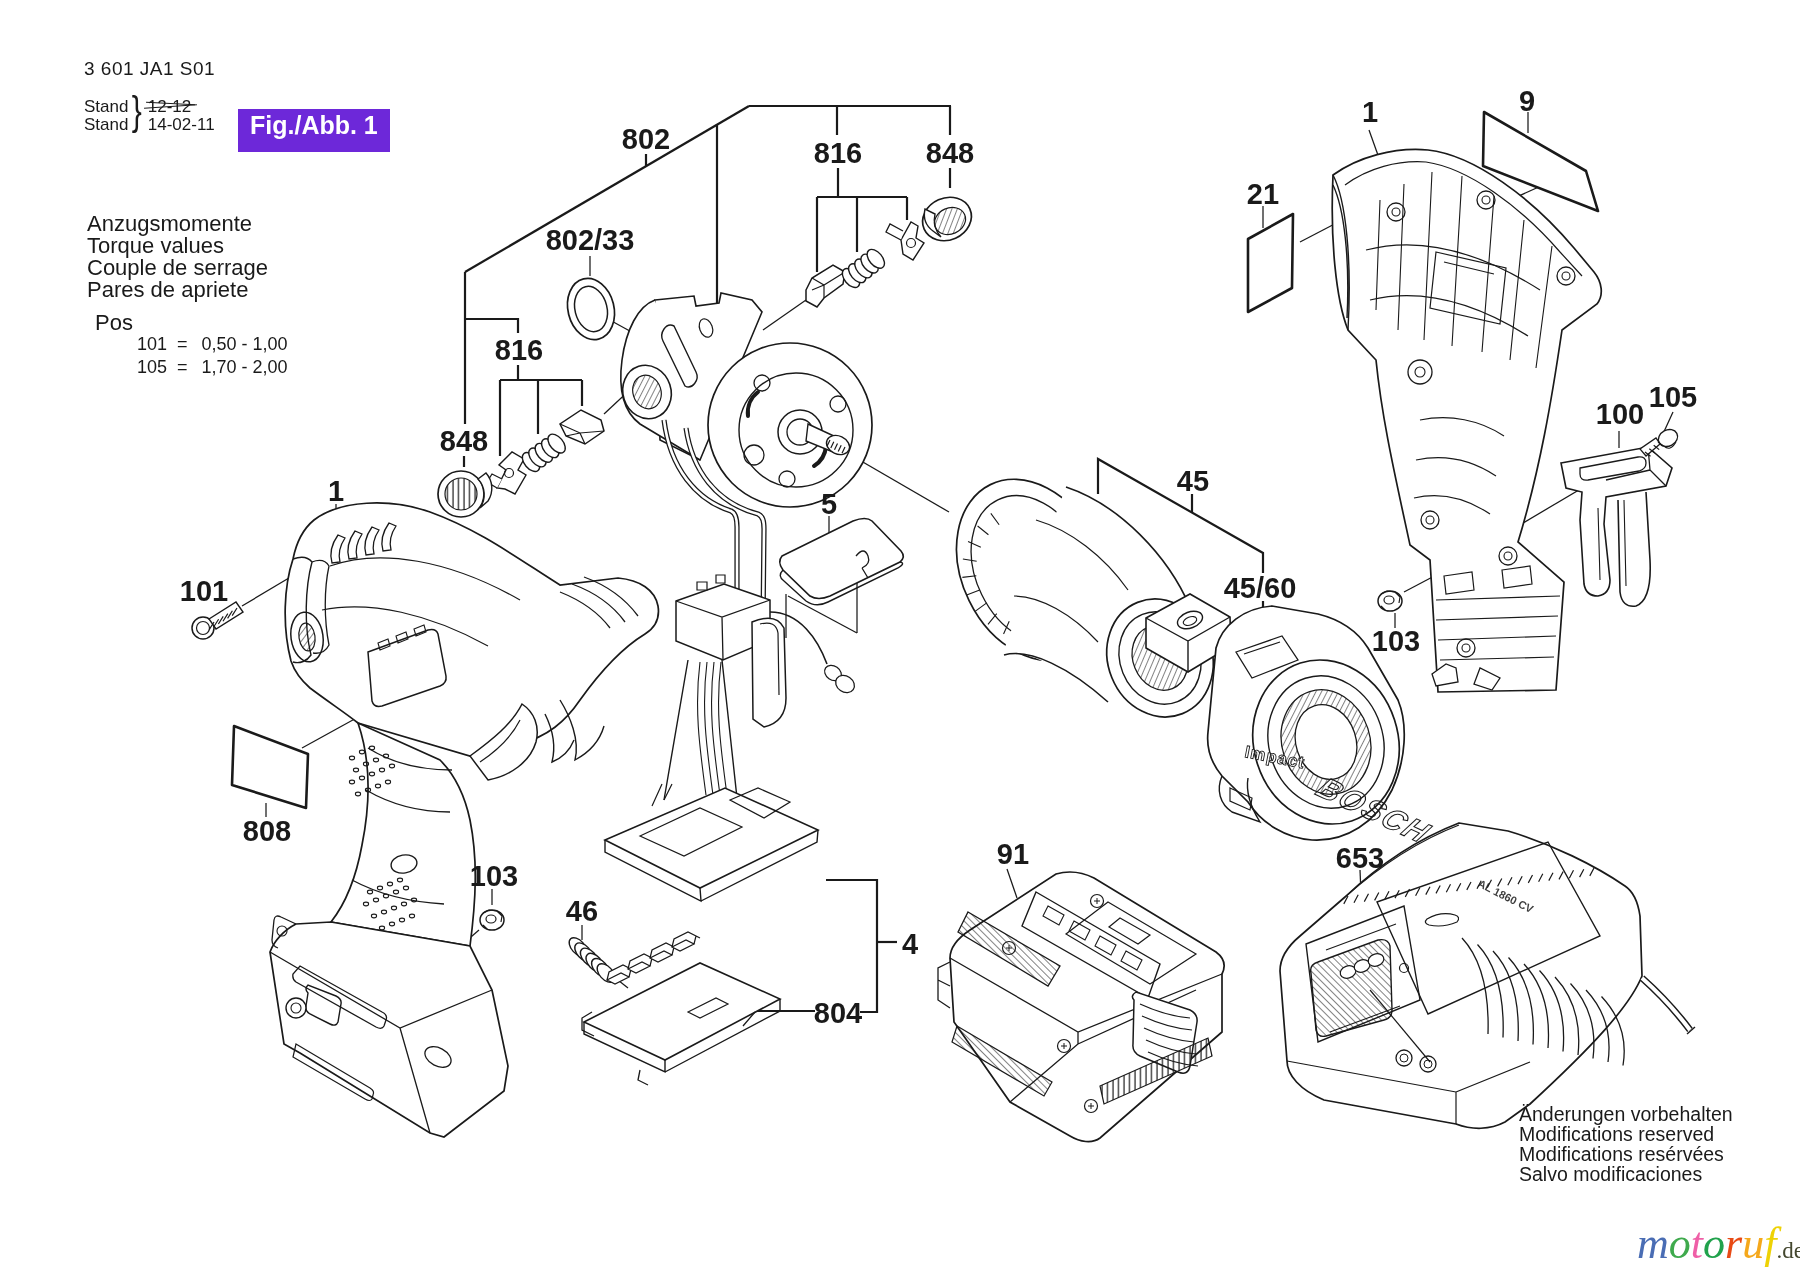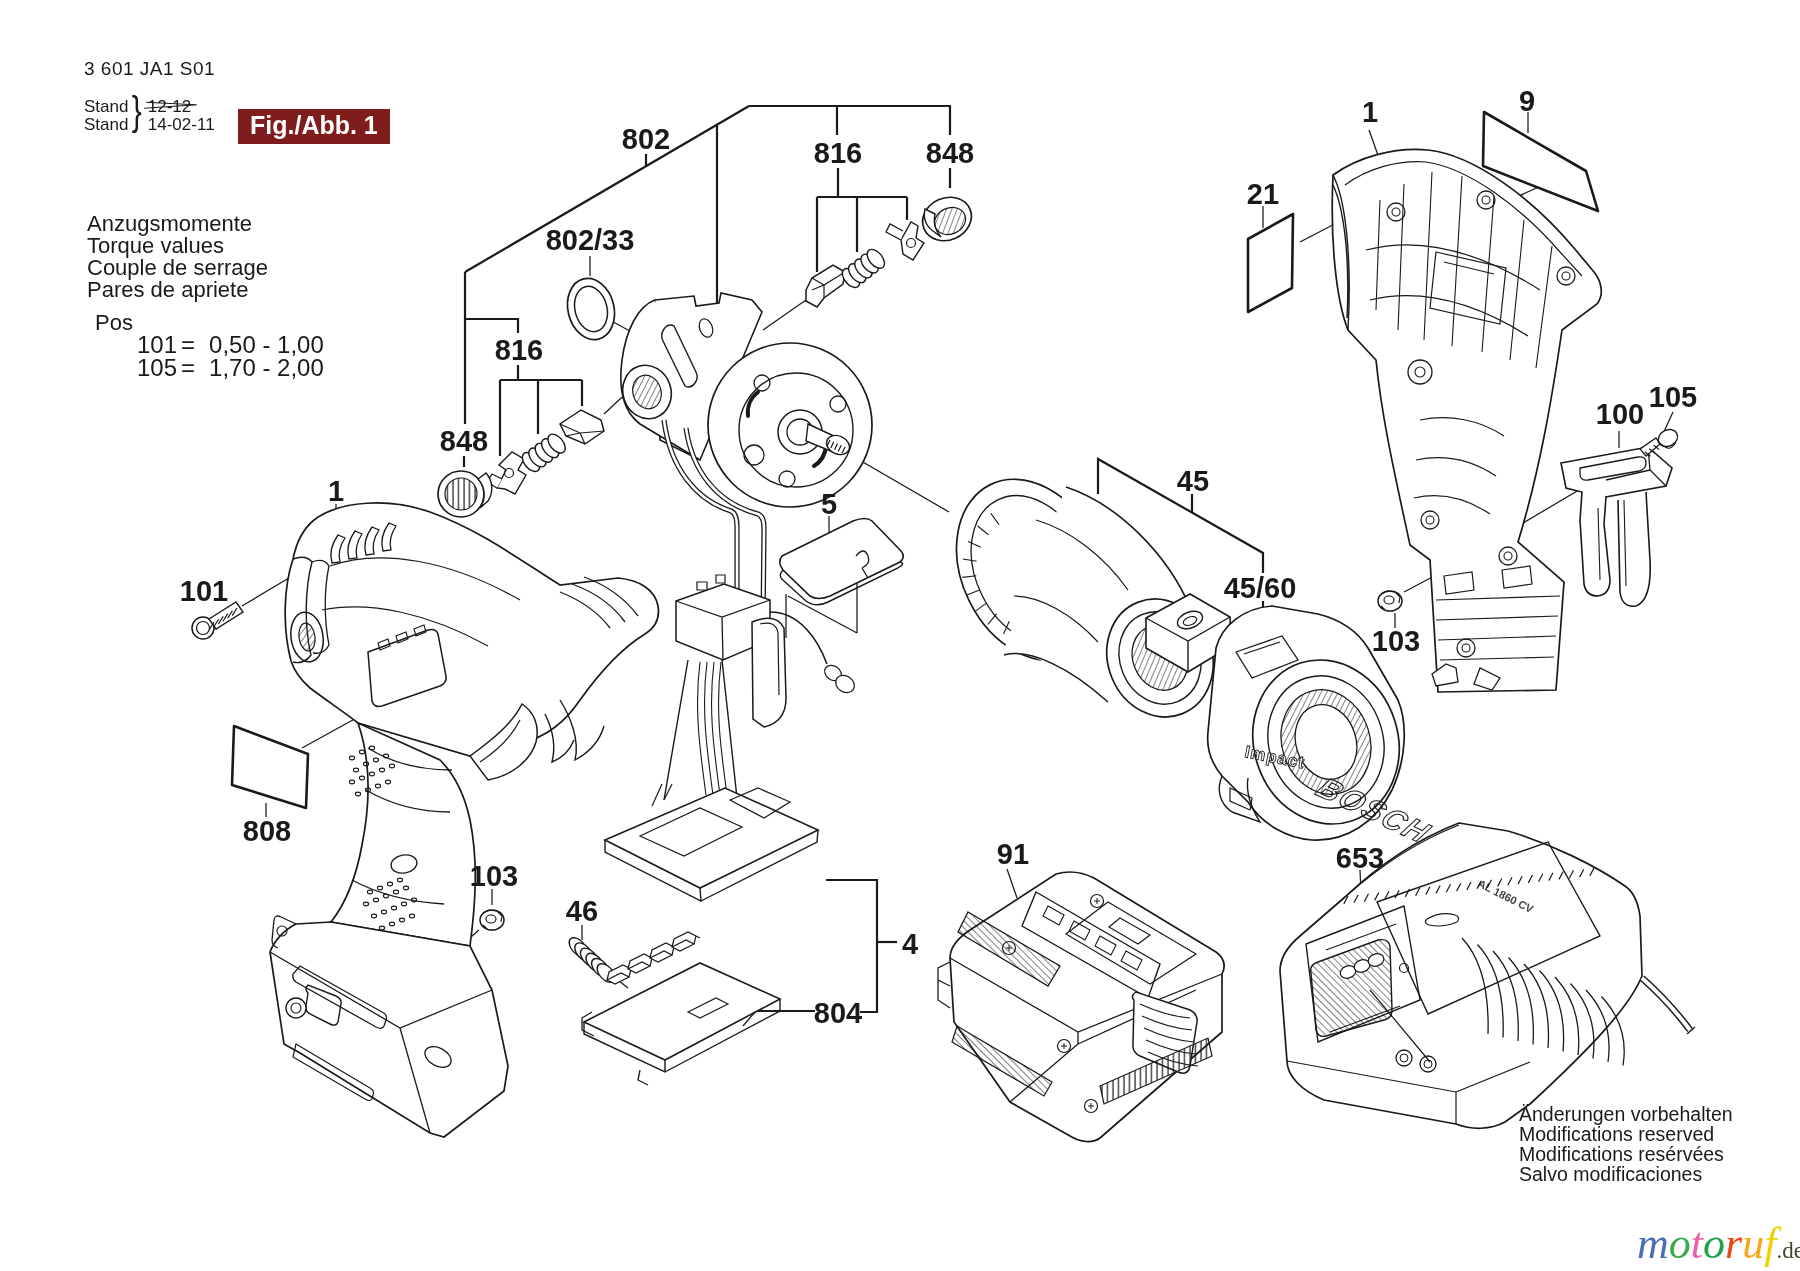--- a/index.html
+++ b/index.html
@@ -10,25 +10,25 @@
   #part-number { font-size:19px; letter-spacing:0.5px; }
   #issue-block { margin-top:9px; display:flex; align-items:flex-end; }
   .issue-col { font-size:17px; line-height:18px; }
   .brace { font-size:40px; font-weight:300; margin:0 4px 0 2px; transform:scaleX(0.75); }
   .dates { font-size:17px; line-height:18px; }
   .strike { position:relative; display:inline-block; }
   .strike .bar { position:absolute; left:-4px; right:-6px; top:45%; border-top:1.8px solid #1a1a1a;
                   transform:rotate(-4deg); }
   .strike .bar2 { position:absolute; left:-2px; right:-4px; top:28%; border-top:1.2px solid #1a1a1a;
                   transform:rotate(3deg); }
-  #fig-box { left:238px; top:109px; background:#7f1d1d; color:#fff; font-size:25px; font-weight:bold;
-              padding:2px 12px 4px 12px; }
+  #fig-box { left:238px; top:109px; background:#6d28d9; color:#fff; font-size:25px; font-weight:bold;
+              padding:2px 12px 12px 12px; }
   #torque-block { left:87px; top:213px; font-size:22px; line-height:22px; }
   #pos-label { left:95px; top:310px; font-size:22px; }
-  #torque-entries { left:137px; top:333px; font-size:24px; line-height:23px; }
+  #torque-entries { left:137px; top:333px; font-size:18px; line-height:23px; }
   .t-pos { display:inline-block; min-width:36px; }
   .t-eq { display:inline-block; margin:0 14px 0 4px; }
   #footer-notes { left:1519px; top:1104px; font-size:19.5px; line-height:20px; }
   #brand-logo { left:1637px; top:1218px; font-family:"Liberation Serif", serif; }
   #brand-logo .big { font-size:44px; letter-spacing:0px;font-style:italic; }
   #brand-logo .suffix { font-size:23px; }
   svg text { font-family:"Liberation Sans", sans-serif; }
   .callout { font-weight:bold; font-size:29px; fill:#1a1a1a; }
 </style>
 </head>

